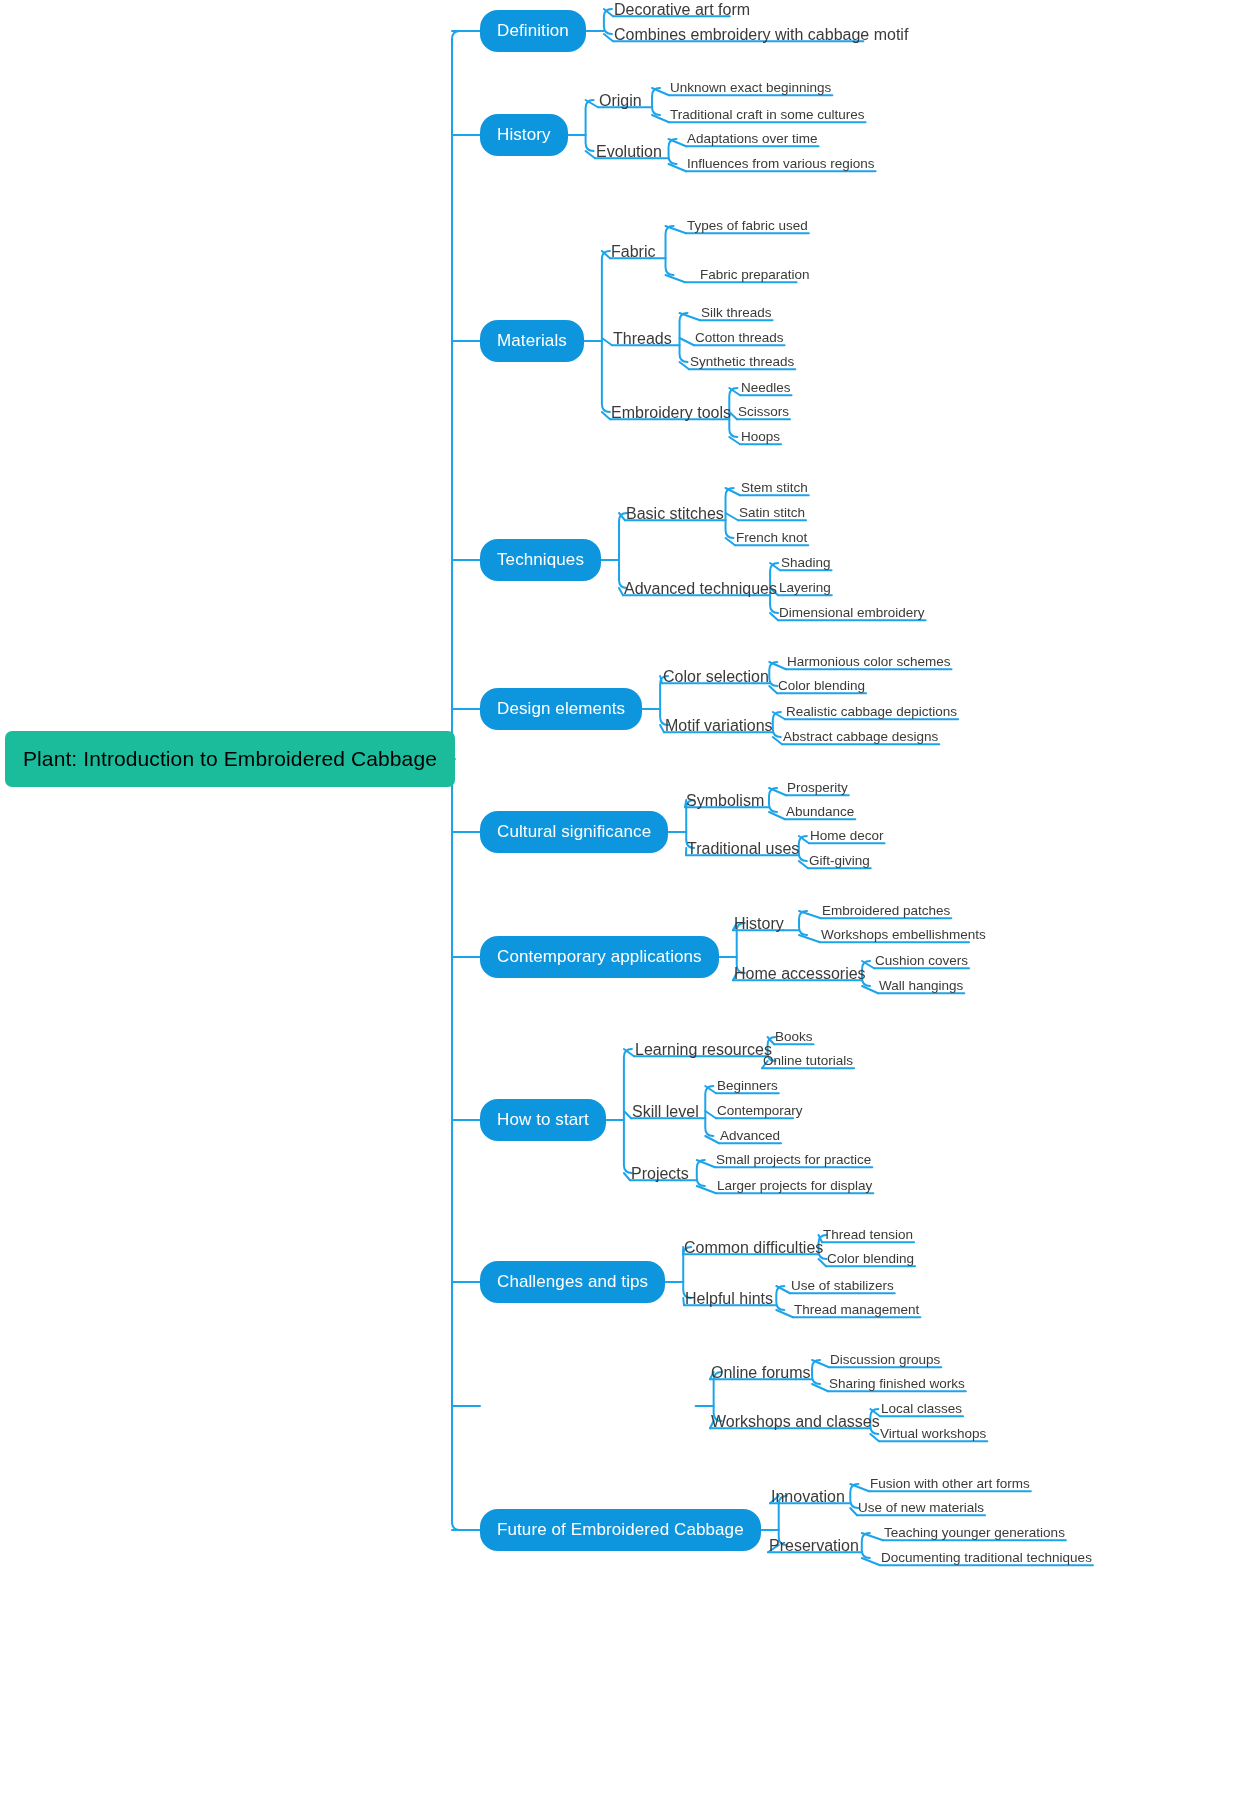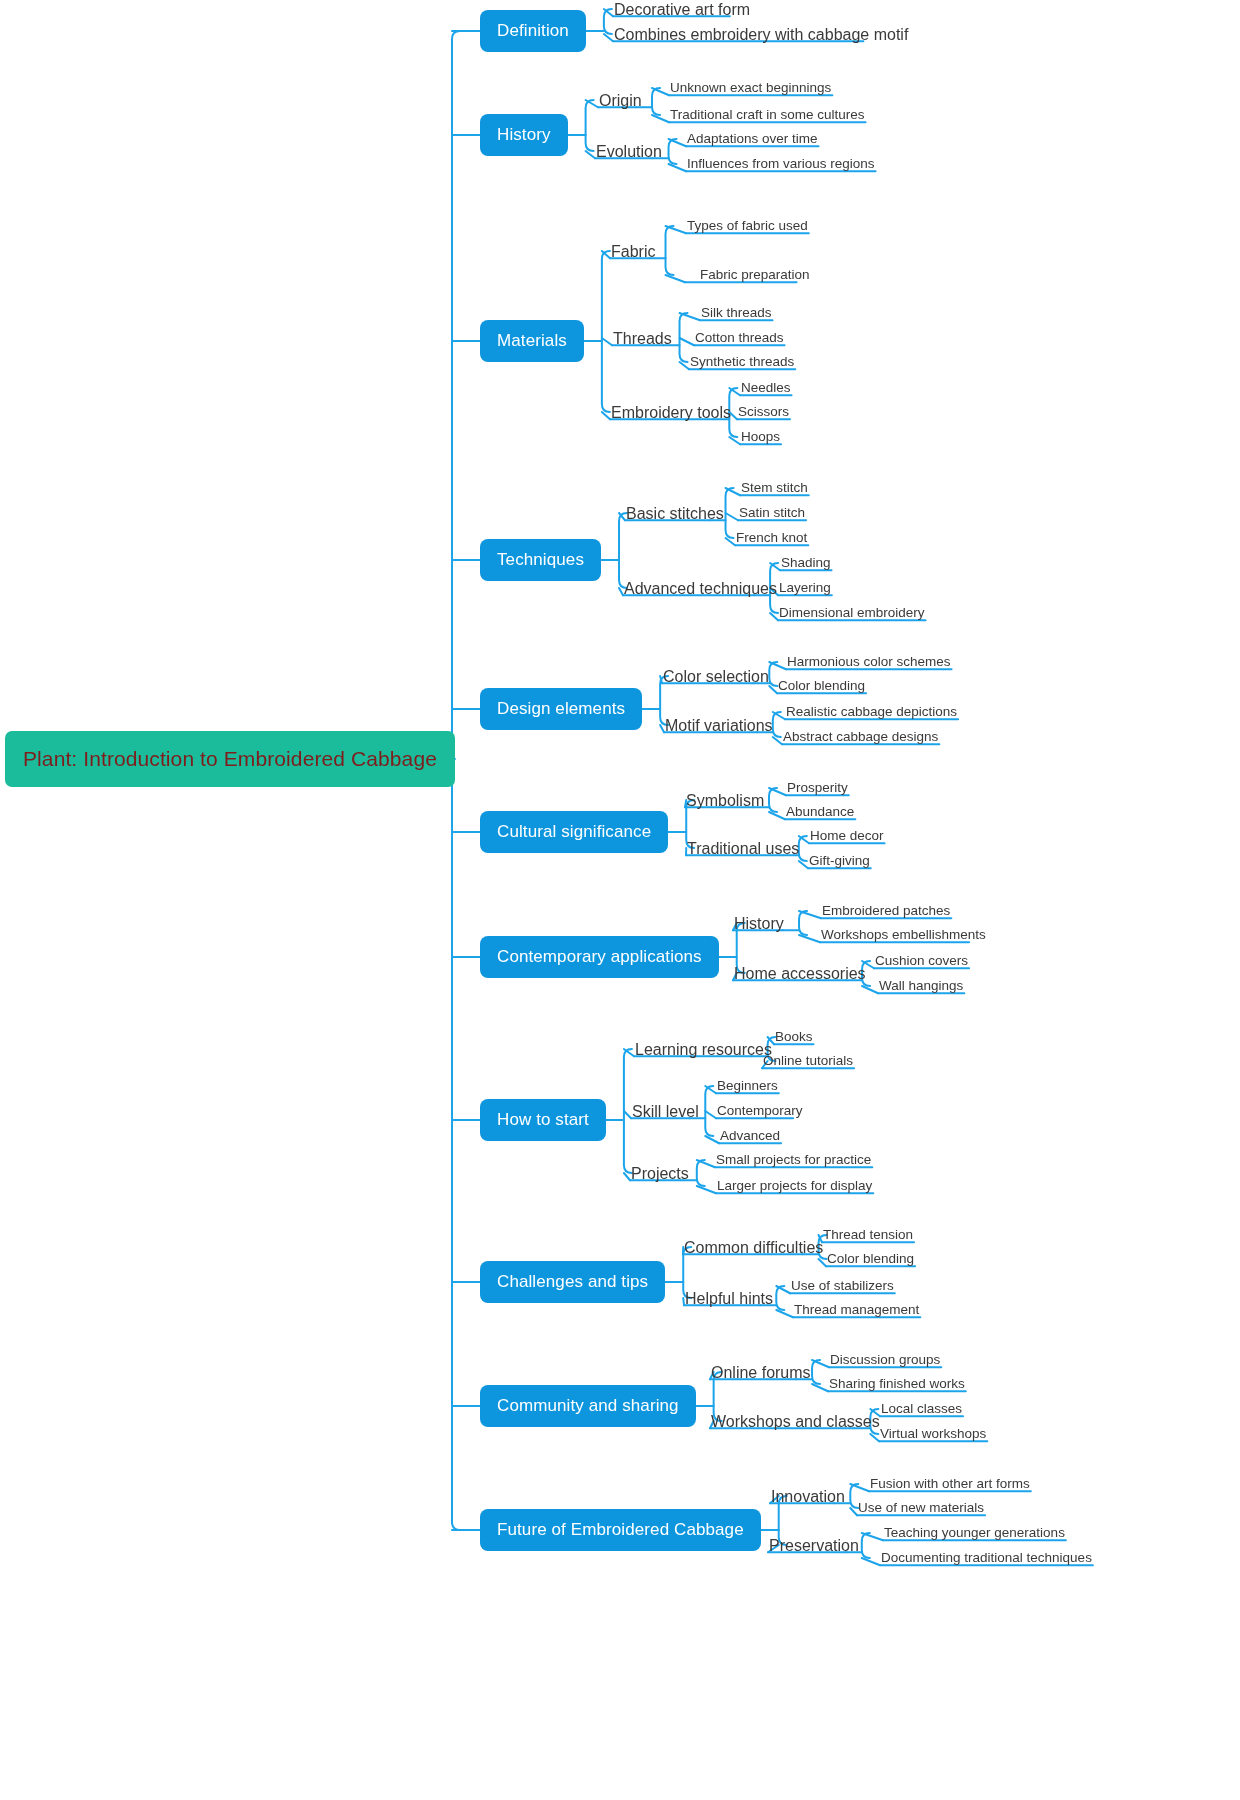--- a/index.html
+++ b/index.html
@@ -28,31 +28,31 @@
     width: 1240px; height: 1800px;
   }
   .node {
     position: absolute;
     white-space: nowrap;
     line-height: 1;
   }
   
   .node.root {
     background: #1BBC9B;
-    color: #7f1d1d;
+    color: #000000;
     border-radius: 7px;
     font-size: 21px;
     padding: 17px 18px 18px 18px;
     letter-spacing: 0.1px;
   }
   
   .node.lvl1 {
     background: #0D96DE;
     color: #ffffff;
-    border-radius: 8px;
+    border-radius: 18px;
     font-size: 17px;
     padding: 12px 17px 13px 17px;
     letter-spacing: 0.1px;
   }
   
   .node.lvl2, .node.lvl3 {
     color: #3a3a3a;
     font-size: 13.5px;
     padding: 2px 1px 3px 1px;
     background: transparent;
@@ -356,21 +356,20 @@
       <div class="node lvl2" style="left: 630px; top: 1164px;">Projects</div>
       <div class="node lvl3" style="left: 715px; top: 1151px;">Small projects for practice</div>
       <div class="node lvl3" style="left: 716px; top: 1177px;">Larger projects for display</div>
       <div class="node lvl1" style="left: 480px; top: 1261px;">Challenges and tips</div>
       <div class="node lvl2" style="left: 683px; top: 1238px;">Common difficulties</div>
       <div class="node lvl3" style="left: 822px; top: 1226px;">Thread tension</div>
       <div class="node lvl3" style="left: 826px; top: 1250px;">Color blending</div>
       <div class="node lvl2" style="left: 684px; top: 1289px;">Helpful hints</div>
       <div class="node lvl3" style="left: 790px; top: 1277px;">Use of stabilizers</div>
       <div class="node lvl3" style="left: 793px; top: 1301px;">Thread management</div>
-      <div class="node lvl1" style="left: 480px; top: 1385px;">Community and sharing</div>
       <div class="node lvl2" style="left: 710px; top: 1363px;">Online forums</div>
       <div class="node lvl3" style="left: 829px; top: 1351px;">Discussion groups</div>
       <div class="node lvl3" style="left: 828px; top: 1375px;">Sharing finished works</div>
       <div class="node lvl2" style="left: 710px; top: 1412px;">Workshops and classes</div>
       <div class="node lvl3" style="left: 880px; top: 1400px;">Local classes</div>
       <div class="node lvl3" style="left: 879px; top: 1425px;">Virtual workshops</div>
       <div class="node lvl1" style="left: 480px; top: 1509px;">Future of Embroidered Cabbage</div>
       <div class="node lvl2" style="left: 770px; top: 1487px;">Innovation</div>
       <div class="node lvl3" style="left: 869px; top: 1475px;">Fusion with other art forms</div>
       <div class="node lvl3" style="left: 857px; top: 1499px;">Use of new materials</div>

